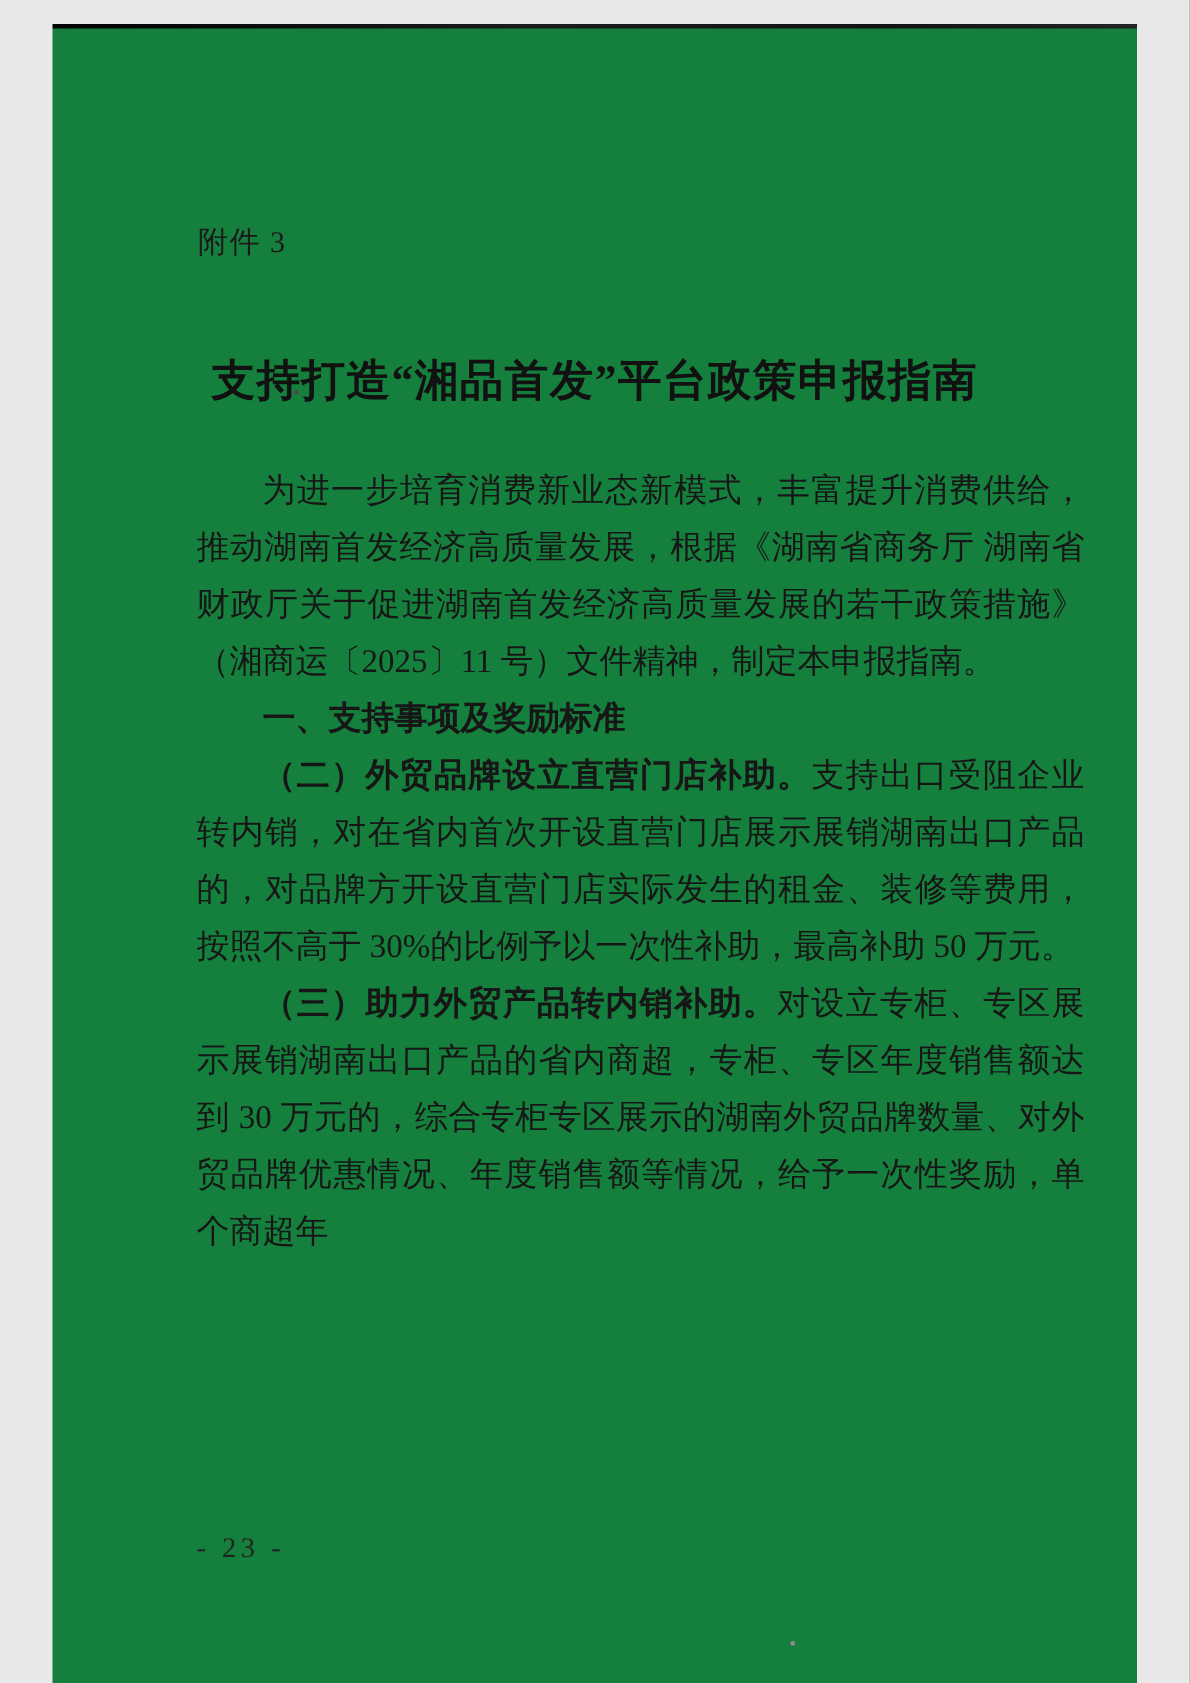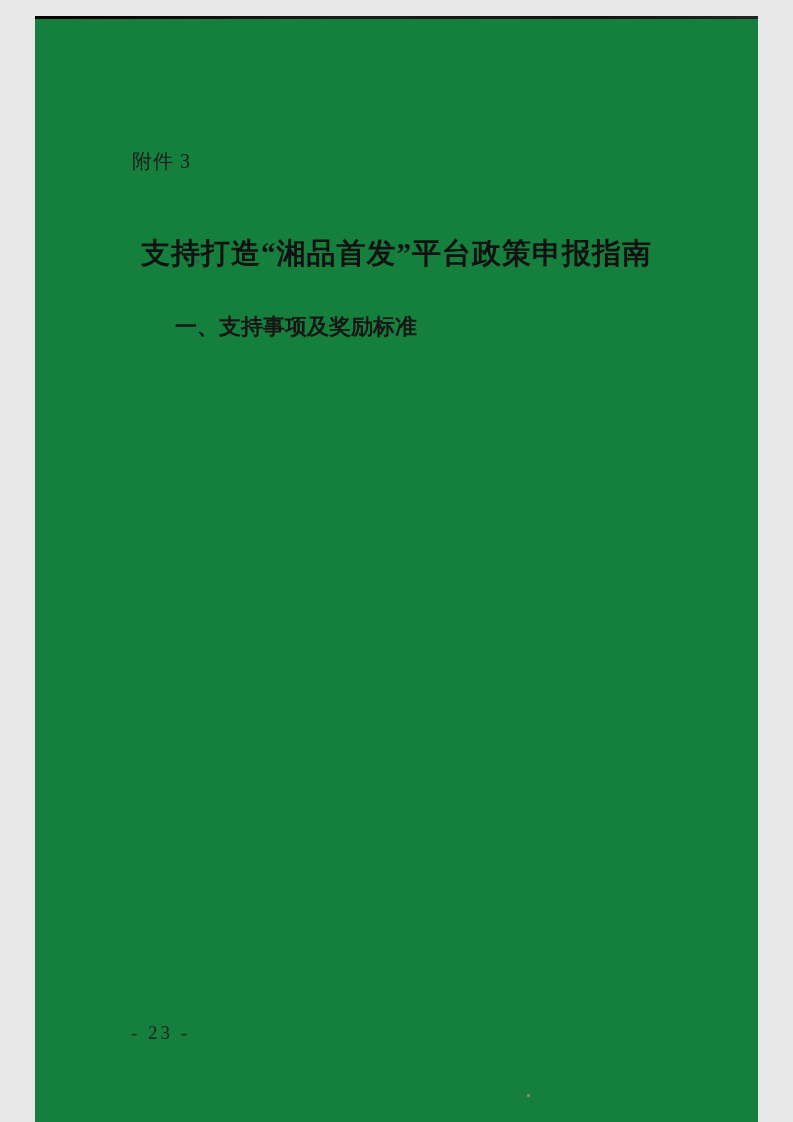--- a/index.html
+++ b/index.html
@@ -82,22 +82,25 @@
   <div class="speck speck-3"></div>
   <div class="speck speck-4"></div>
   <div class="speck speck-5"></div>
   <div class="speck speck-6"></div>
 
   <div class="attachment-label">附件 3</div>
 
   <div class="doc-title">支持打造“湘品首发”平台政策申报指南</div>
 
   <div class="doc-body">
+    <p>为进一步培育消费新业态新模式，丰富提升消费供给，推动湖南首发经济高质量发展，根据《湖南省商务厅 湖南省财政厅关于促进湖南首发经济高质量发展的若干政策措施》（湘商运〔2025〕11 号）文件精神，制定本申报指南。</p>
 
     <p class="section-heading">一、支持事项及奖励标准</p>
 
 
+    <p><span class="item-lead">（二）外贸品牌设立直营门店补助。</span><span>支持出口受阻企业转内销，对在省内首次开设直营门店展示展销湖南出口产品的，对品牌方开设直营门店实际发生的租金、装修等费用，按照不高于 30%的比例予以一次性补助，最高补助 50 万元。</span></p>
 
+    <p><span class="item-lead">（三）助力外贸产品转内销补助。</span><span>对设立专柜、专区展示展销湖南出口产品的省内商超，专柜、专区年度销售额达到 30 万元的，综合专柜专区展示的湖南外贸品牌数量、对外贸品牌优惠情况、年度销售额等情况，给予一次性奖励，单个商超年</span></p>
   </div>
 
   <div class="page-number">- 23 -</div>
 
 </div>
 
 </body></html>

